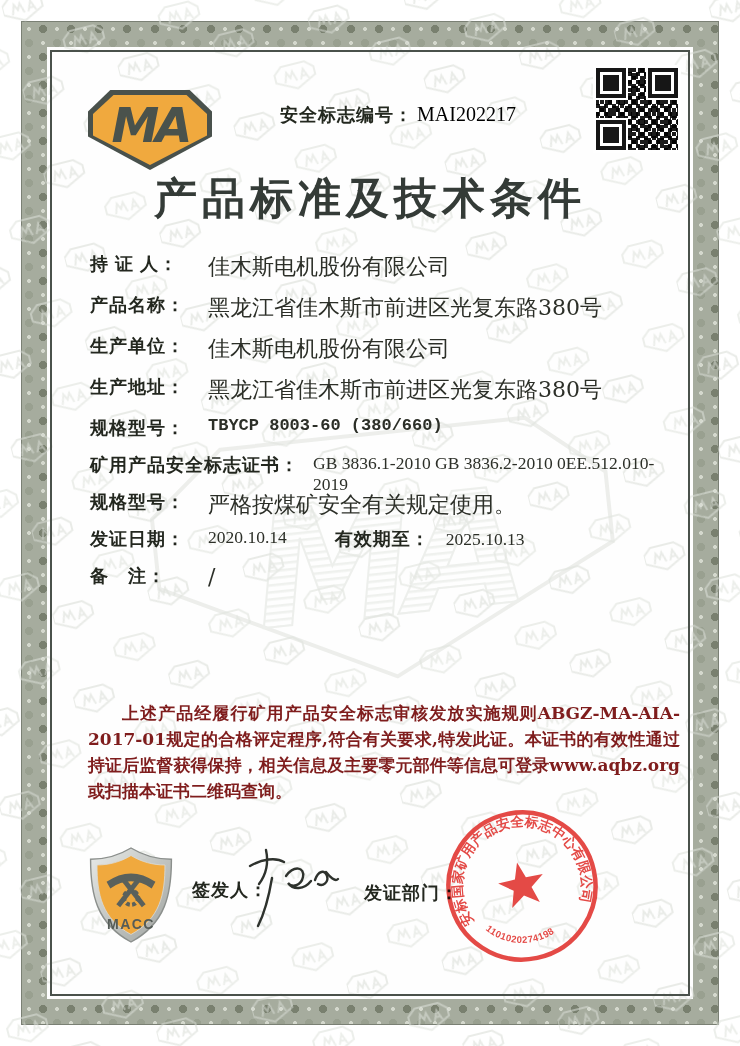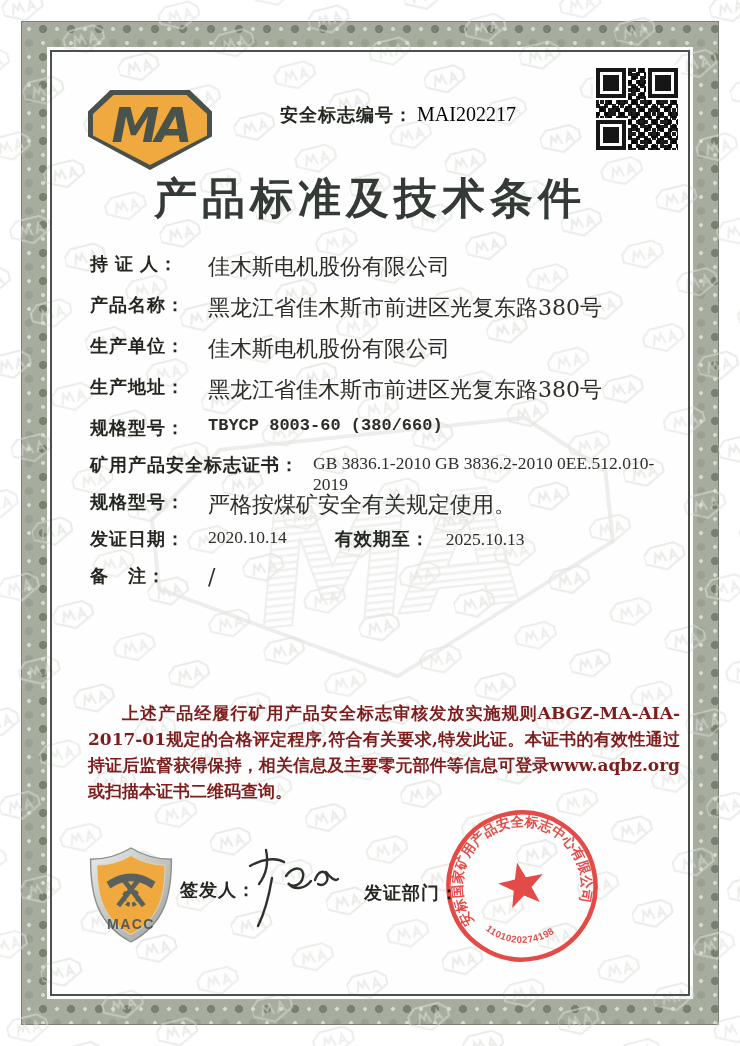--- a/index.html
+++ b/index.html
@@ -60,21 +60,21 @@
   .val.num{font-family:"Liberation Serif","DejaVu Serif",serif;font-size:17.5px;}
   .pair2{display:flex;align-items:baseline;margin-left:48px;}
   .pair2 .lbl2{font-size:18px;font-weight:800;letter-spacing:1px;color:#23271f;margin-right:16px;}
 
   .statement{position:absolute;left:88px;right:60px;top:700px;text-align:justify;
     font-family:"DejaVu Serif","Liberation Serif",serif;font-weight:600;font-size:17px;
     line-height:26px;color:#7f1d1d;text-indent:2em;}
 
   .footer-label{position:absolute;font-size:18px;font-weight:800;letter-spacing:1px;color:#23271f;
     font-family:"Liberation Serif","DejaVu Serif",serif;}
-  .signer{left:180px;top:878px;text-align:center;}
+  .signer{left:192px;top:878px;text-align:center;}
   .dept{left:364px;top:881px;}
   .shield{position:absolute;left:84px;top:845px;}
   .signature{position:absolute;left:238px;top:838px;}
   .seal{position:absolute;left:434px;top:798px;mix-blend-mode:multiply;opacity:.93;}
 </style>
 </head>
 <body>
 
 <div class="page">
 

